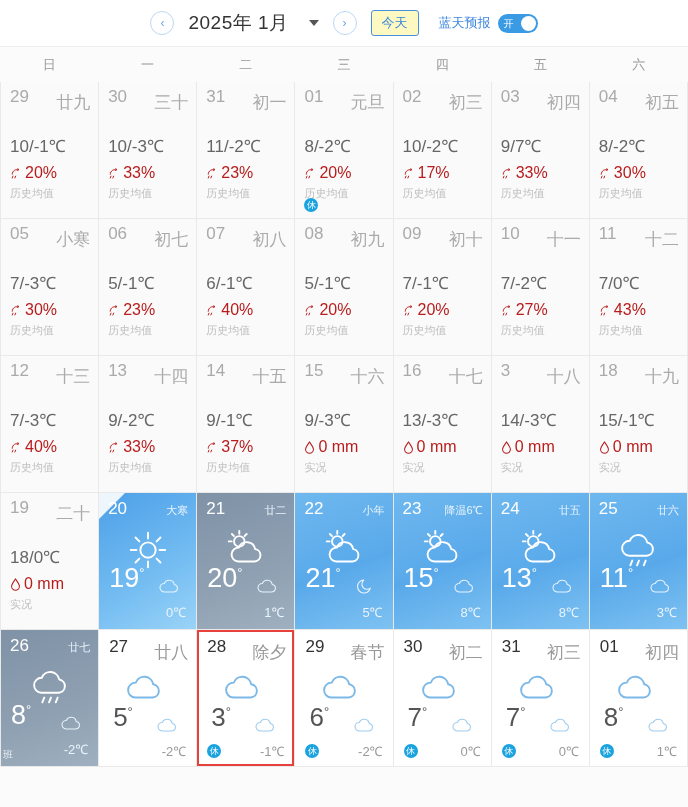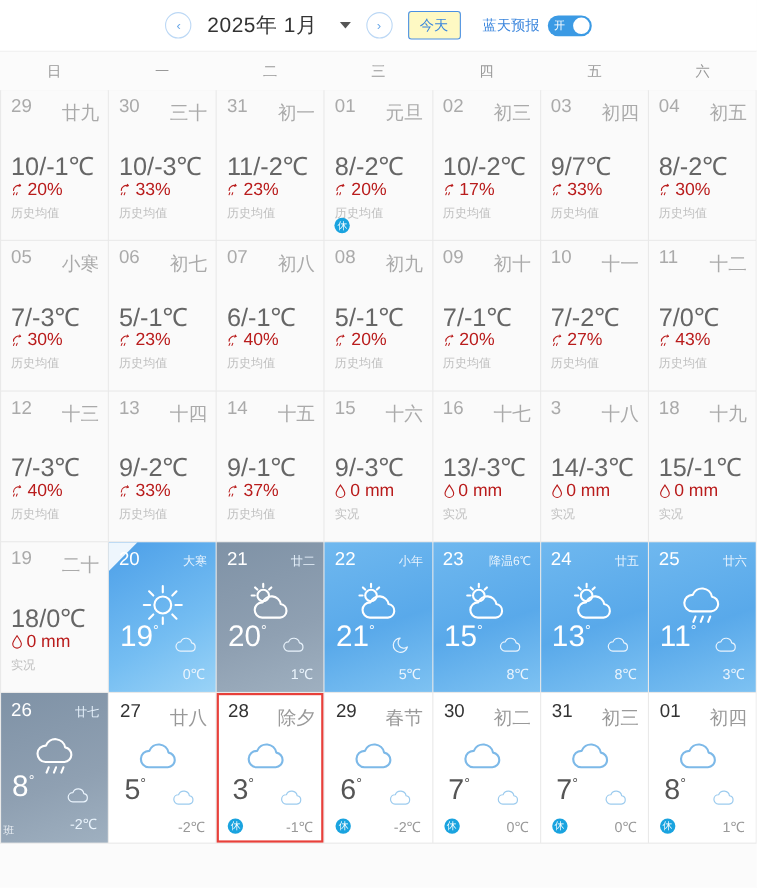--- a/index.html
+++ b/index.html
@@ -138,21 +138,21 @@
   .cell .lunar {
     font-size: 17px;
     color: #aaa;
     position: absolute;
     right: 8px; top: 9px;
   }
   .cell .temp {
     position: absolute;
     left: 9px;
     top: 52px;
-    font-size: 23px;
+    font-size: 17px;
     color: #666;
   }
   .cell .rain {
     position: absolute;
     left: 9px;
     top: 82px;
     font-size: 16px;
     color: #b91c1c;
   }
   .cell .note {

